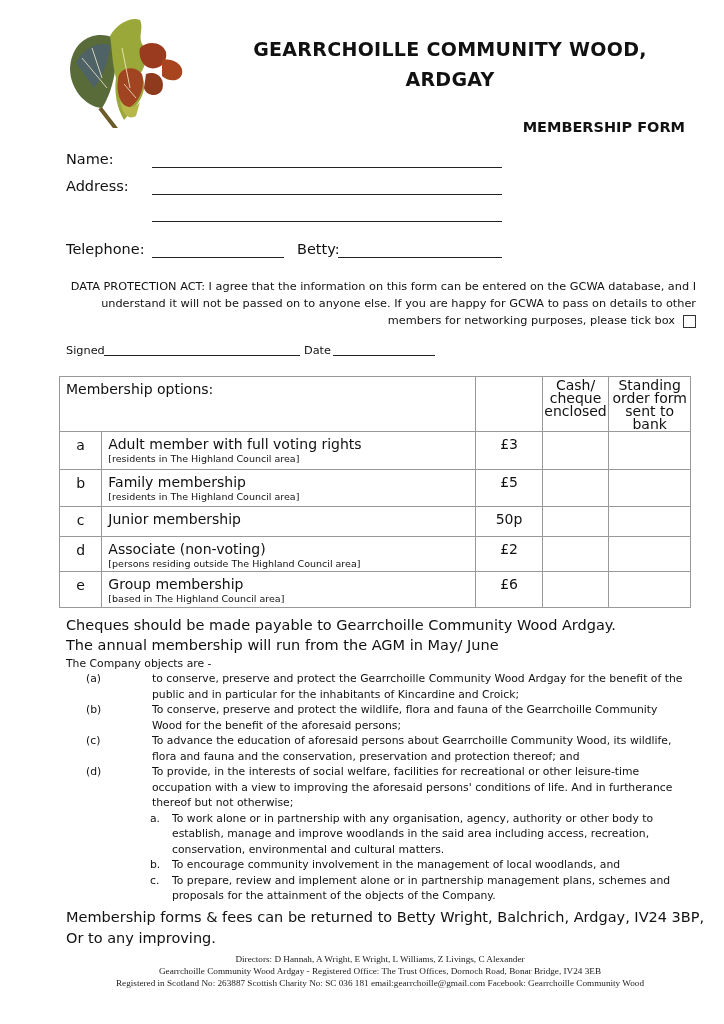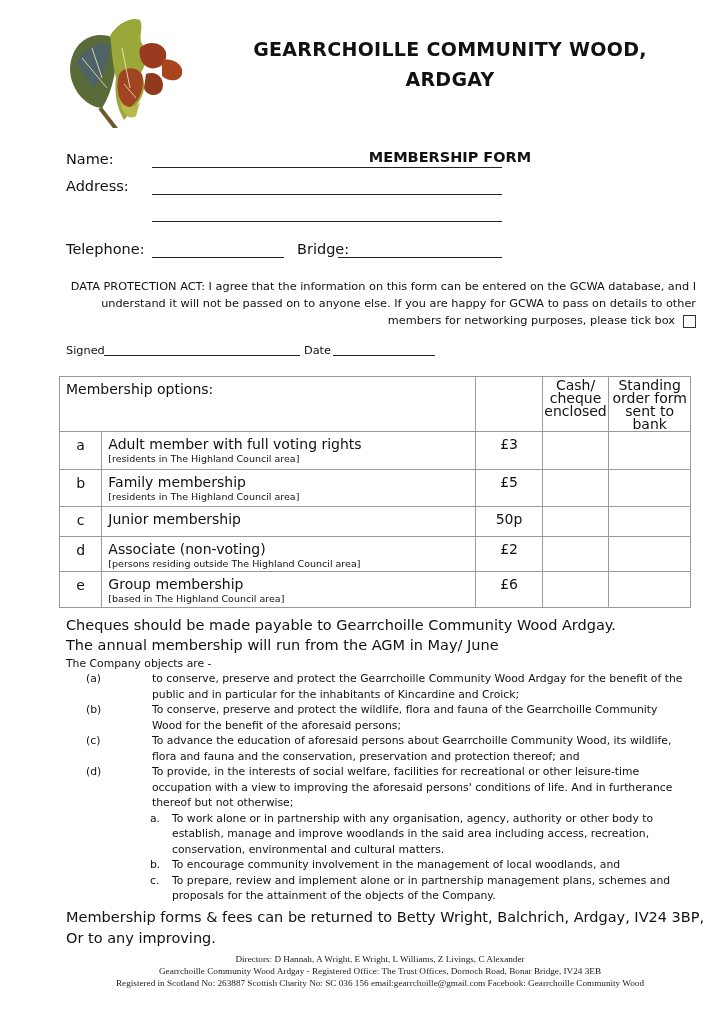--- a/index.html
+++ b/index.html
@@ -2,21 +2,21 @@
 <html><head>
 <meta charset="utf-8">
 <style>
   html, body { margin: 0; padding: 0; background: #ffffff; }
   body { width: 724px; height: 1024px; position: relative; overflow: hidden;
          font-family: "DejaVu Sans", sans-serif; color: #111; }
   .abs { position: absolute; }
   .logo { left: 62px; top: 8px; width: 128px; height: 120px; }
   .title { left: 215px; width: 470px; text-align: center; font-weight: bold;
            font-size: 19px; letter-spacing: 0.3px; }
-  .subtitle { left: 215px; width: 470px; text-align: center; font-weight: bold; font-size: 14.5px; margin-top: 30px; }
+  .subtitle { left: 215px; width: 470px; text-align: right; font-weight: bold; font-size: 14.5px; }
   .lbl { font-size: 14.5px; }
   .line { height: 0; border-bottom: 1.5px solid #222; }
   .para { font-size: 11.3px; line-height: 17px; }
   .checkbox { display: inline-block; width: 11px; height: 11px; border: 1px solid #333;
               vertical-align: middle; margin-left: 8px; cursor: pointer; }
   table.opts { position: absolute; left: 59px; top: 376px; border-collapse: collapse;
                width: 632px; }
   table.opts td { border: 1px solid #999; padding: 0; vertical-align: top; }
   .hdr-main { font-size: 14px; padding: 4px 0 0 6px !important; }
   .hdr-small { font-size: 14px; text-align: center; line-height: 13px; padding-top: 2px !important; }
@@ -59,21 +59,21 @@
 
 <div class="abs lbl" style="left:66px; top:151px;">Name:</div>
 <div class="abs line" style="left:152px; top:167px; width:350px;"></div>
 
 <div class="abs lbl" style="left:66px; top:178px;">Address:</div>
 <div class="abs line" style="left:152px; top:194px; width:350px;"></div>
 <div class="abs line" style="left:152px; top:221px; width:350px;"></div>
 
 <div class="abs lbl" style="left:66px; top:241px;">Telephone:</div>
 <div class="abs line" style="left:152px; top:257px; width:132px;"></div>
-<div class="abs lbl" style="left:297px; top:241px;">Bridge:</div>
+<div class="abs lbl" style="left:297px; top:241px;">Betty:</div>
 <div class="abs line" style="left:338px; top:257px; width:164px;"></div>
 
 <div class="abs para" style="left:66px; top:278px; width:630px;text-align:right;">
   <span>DATA PROTECTION ACT: I agree that the information on this form can be entered on the GCWA database, and I understand it will not be passed on to anyone else.  If you are happy for GCWA to pass on details to other members for networking purposes, please tick box</span><span class="checkbox"></span>
 </div>
 
 <div class="abs para" style="left:66px; top:342px;">Signed</div>
 <div class="abs line" style="left:104px; top:355px; width:196px; border-bottom-width:1.2px;"></div>
 <div class="abs para" style="left:304px; top:342px;text-align:center;">Date</div>
 <div class="abs line" style="left:333px; top:355px; width:102px; border-bottom-width:1.2px;"></div>
@@ -178,13 +178,13 @@
     <span class="sub-key">c.</span>
     <div class="sub-text">To prepare, review and implement alone or in partnership management plans, schemes and proposals for the attainment of the objects of the Company.</div>
   </div>
 </div>
 
 <div class="abs big" style="left:66px; top:909px;">Membership forms &amp; fees can be returned to Betty Wright, Balchrich, Ardgay, IV24 3BP,</div>
 <div class="abs big" style="left:66px; top:930px;">Or to any improving.</div>
 
 <div class="abs footer" style="top:953px;">Directors: D Hannah, A Wright, E Wright, L Williams, Z Livings, C Alexander</div>
 <div class="abs footer" style="top:965px;">Gearrchoille Community Wood Ardgay - Registered Office: The Trust Offices, Dornoch Road, Bonar Bridge, IV24 3EB</div>
-<div class="abs footer" style="top:977px;">Registered in Scotland No: 263887    Scottish Charity No: SC 036 156    email:gearrchoille@gmail.com Facebook: Gearrchoille Community Wood</div>
+<div class="abs footer" style="top:977px;">Registered in Scotland No: 263887    Scottish Charity No: SC 036 181    email:gearrchoille@gmail.com Facebook: Gearrchoille Community Wood</div>
 
 </body></html>

